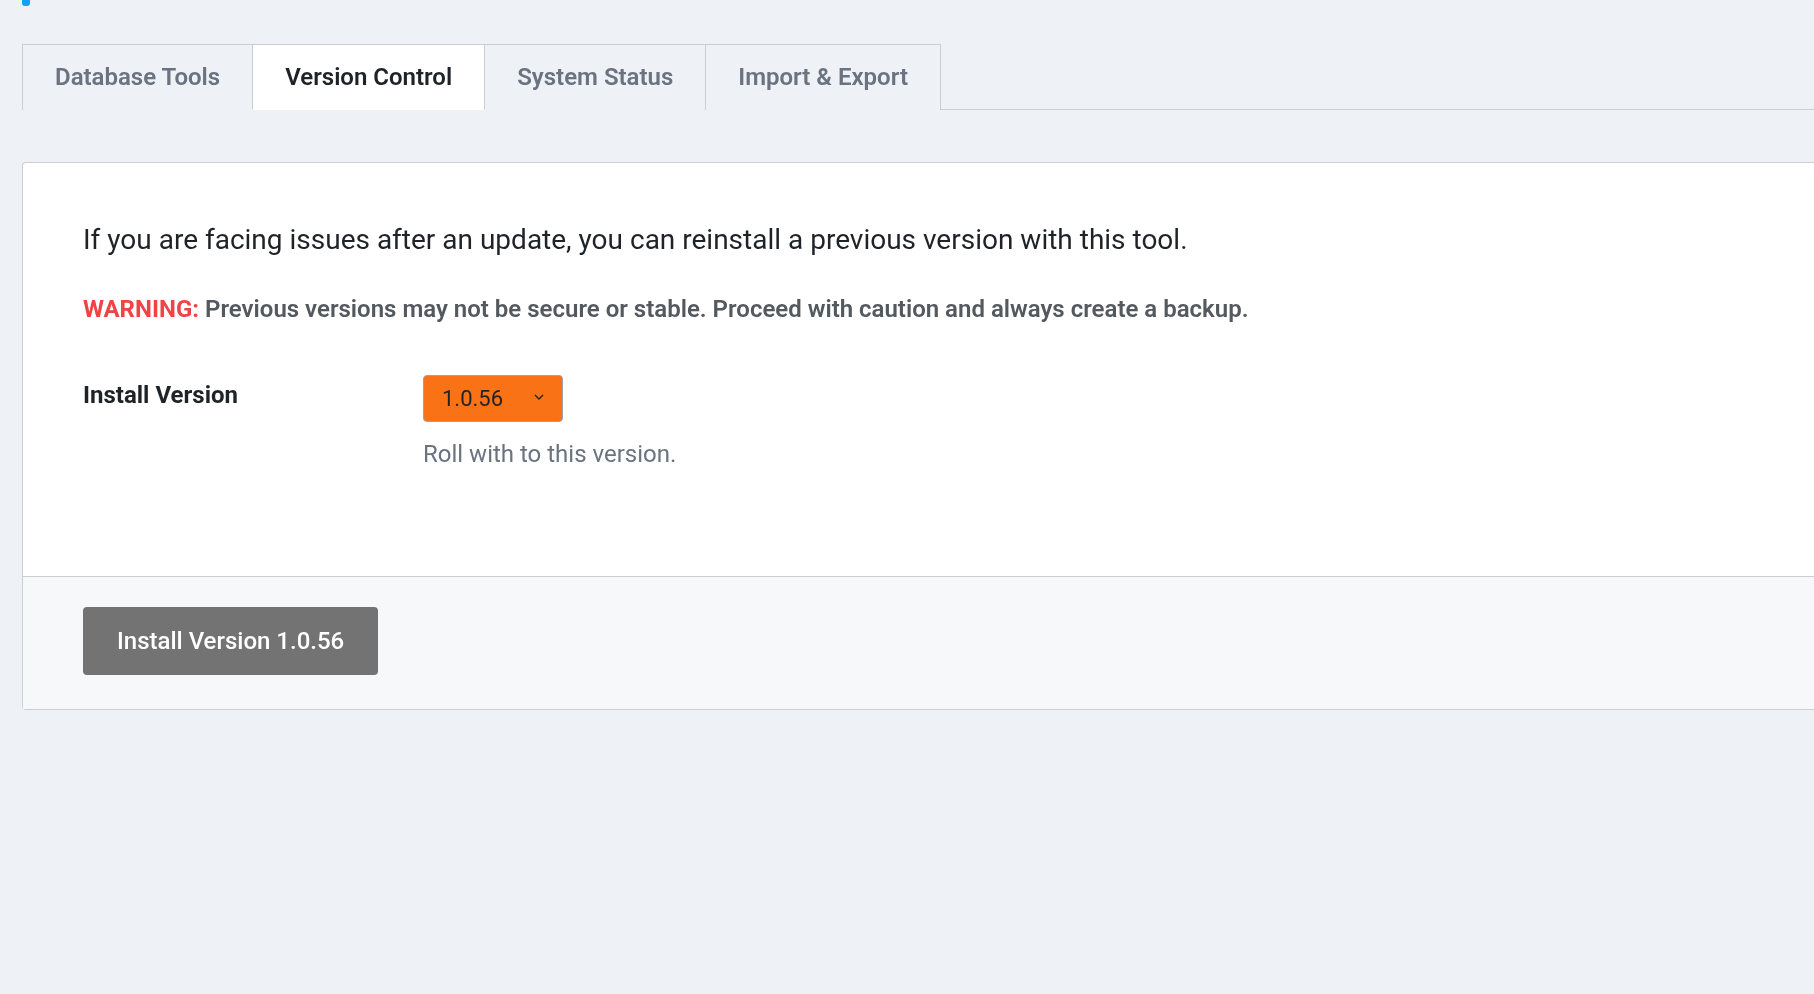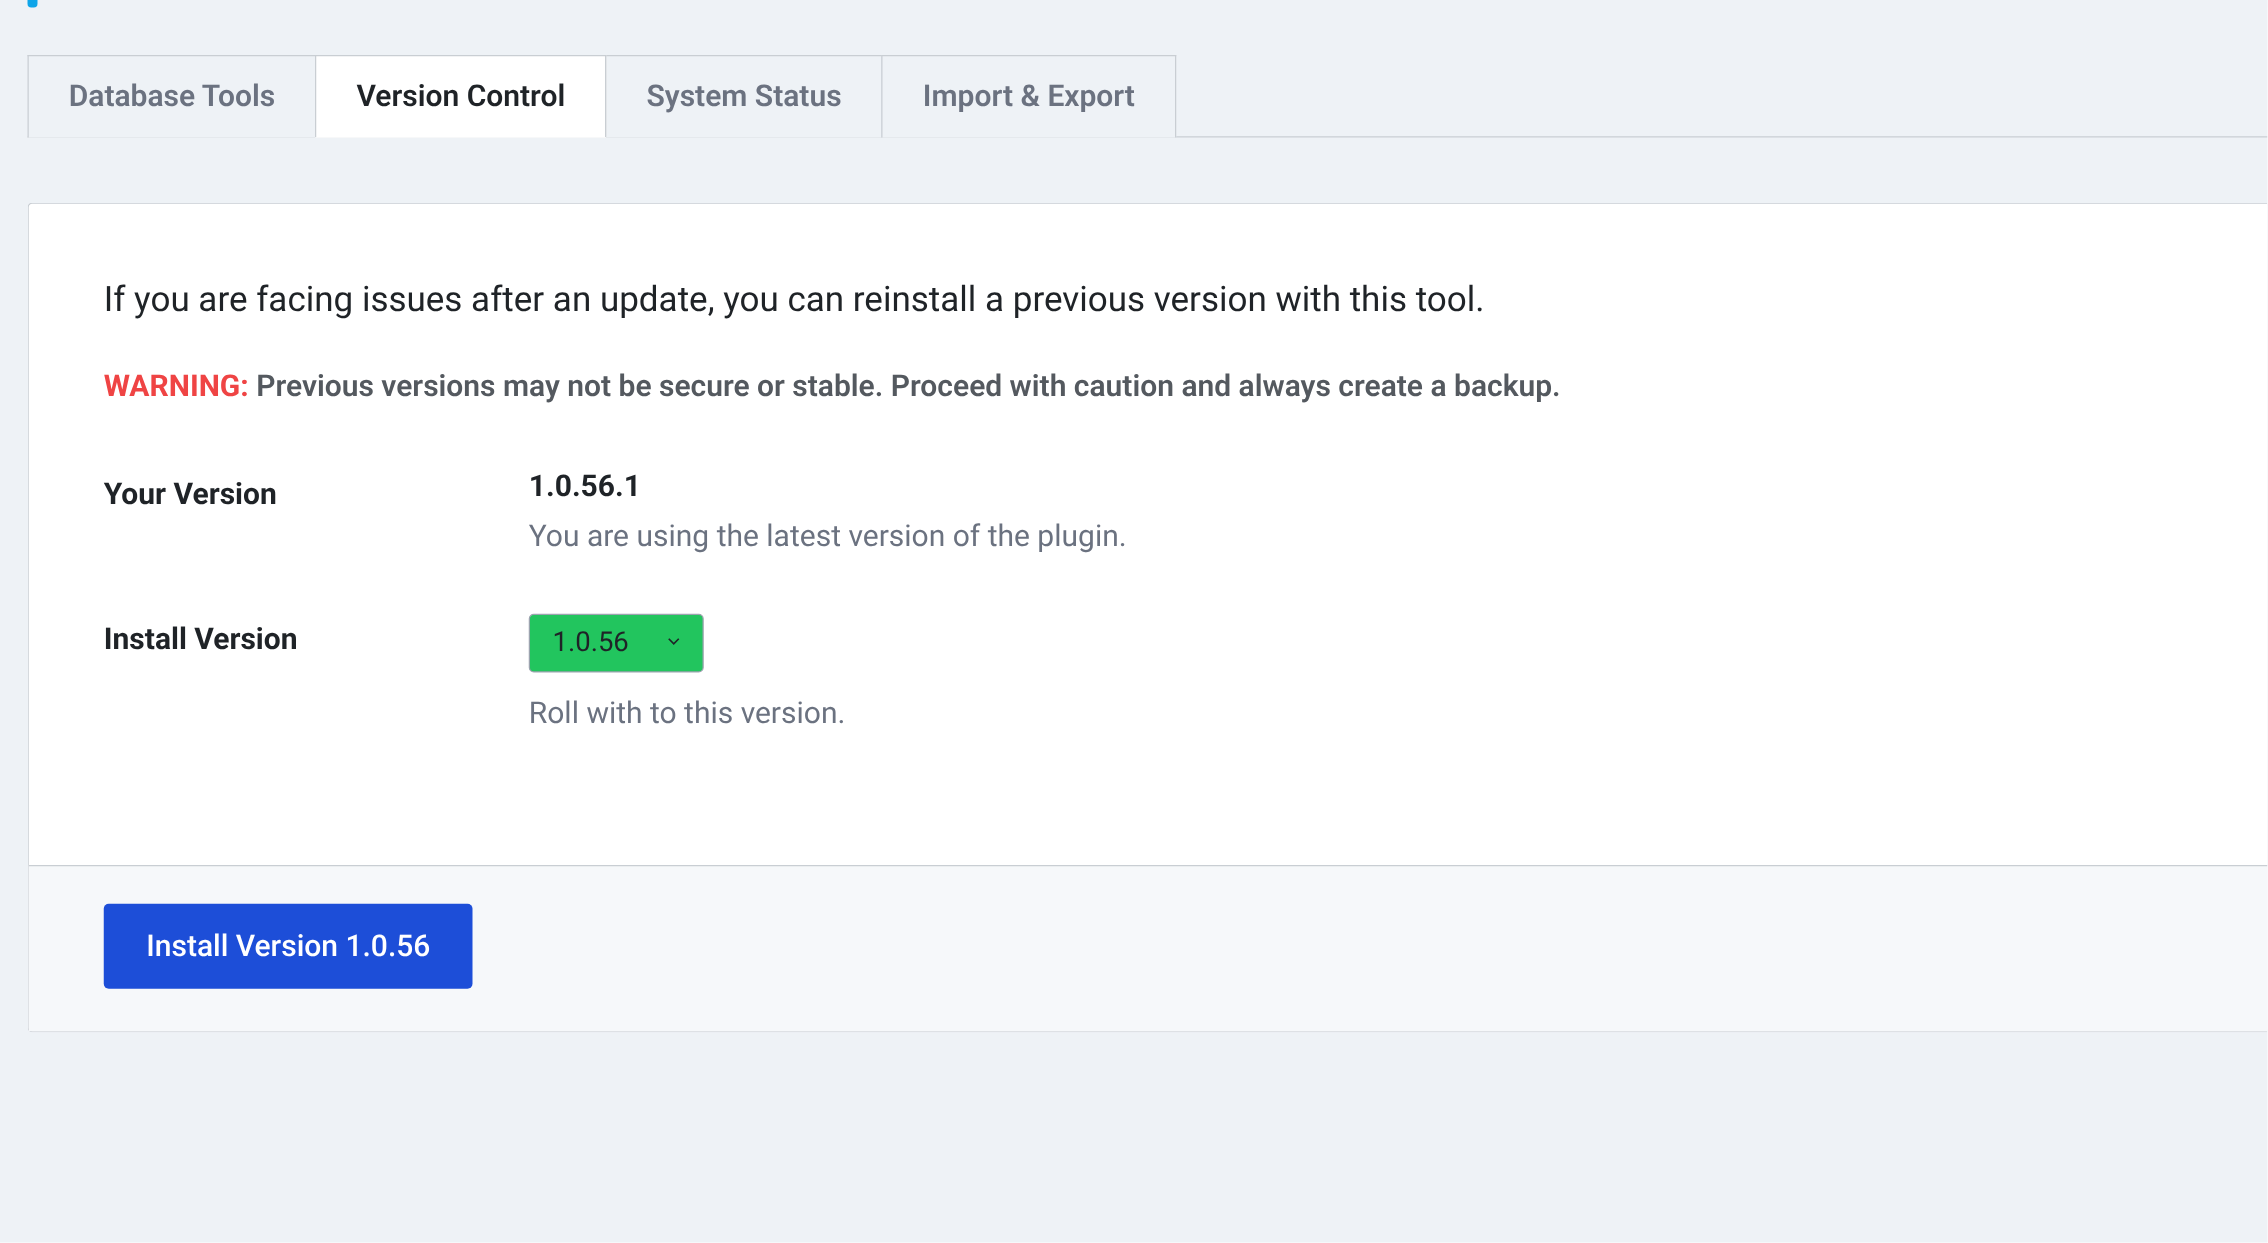--- a/index.html
+++ b/index.html
@@ -123,21 +123,21 @@
       margin-bottom: 14px;
     }
     .select {
       appearance: none;
       -webkit-appearance: none;
       font-size: 22px;
       font-family: inherit;
       padding: 10px 50px 10px 18px;
       border: 1px solid #9ca3af;
       border-radius: 4px;
-      background: #22c55e;
+      background: #f97316;
       color: #1f2327;
       cursor: pointer;
       min-width: 140px;
     }
     .select-arrow {
       position: absolute;
       right: 16px;
       top: 50%;
       transform: translateY(-50%);
       pointer-events: none;
@@ -148,21 +148,21 @@
       stroke: #1f2327;
       stroke-width: 2;
       fill: none;
     }
     .panel-footer {
       border-top: 1px solid #c9ced3;
       background: #f6f8fa;
       padding: 30px 60px 34px 60px;
     }
     .install-btn {
-      background: #1d4ed8;
+      background: #737373;
       color: #ffffff;
       border: none;
       font-size: 24px;
       font-weight: 500;
       padding: 20px 34px;
       border-radius: 4px;
       cursor: pointer;
       font-family: inherit;
     }
   </style>
@@ -189,27 +189,20 @@
   <div class="tabline"></div>
 
   <div class="panel">
     <div class="panel-body">
       <p class="panel-desc">If you are facing issues after an update, you can reinstall a previous version with this tool.</p>
       <p class="warning-line">
         <span class="warning-label">WARNING:</span>
         <span>Previous versions may not be secure or stable. Proceed with caution and always create a backup.</span>
       </p>
 
-      <div class="form-row">
-        <div class="form-label">Your Version</div>
-        <div class="form-value">
-          <div class="value-primary">1.0.56.1</div>
-          <div class="value-secondary">You are using the latest version of the plugin.</div>
-        </div>
-      </div>
 
       <div class="form-row">
         <div class="form-label">Install Version</div>
         <div class="form-value">
           <div class="select-wrap">
             <select class="select">
               <option>1.0.56</option>
             </select>
             <span class="select-arrow">
               <svg viewBox="0 0 24 24">

